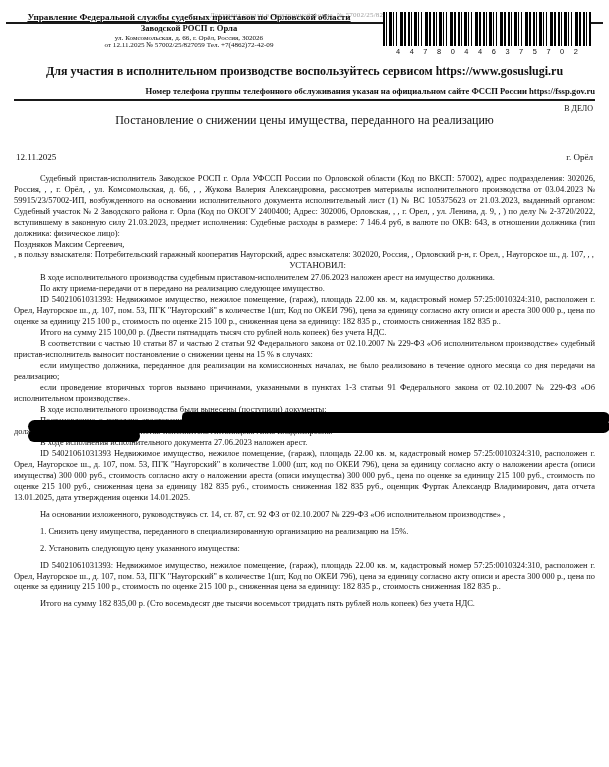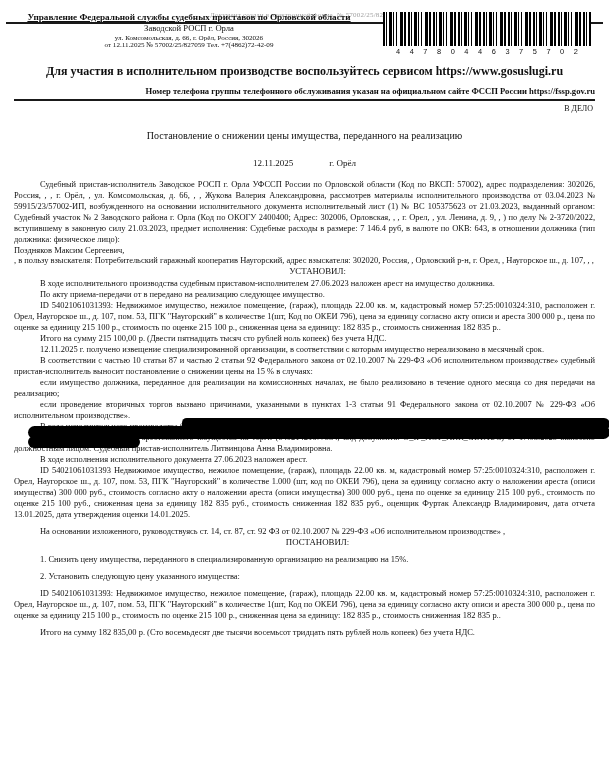--- a/index.html
+++ b/index.html
@@ -59,21 +59,21 @@
     text-align: center;
     line-height: 1.06;
   }
   .header-org {
     font-size: 9.2px;
     font-weight: bold;
     text-decoration: underline;
   }
   .header-sub {
     font-size: 8.6px;
-    font-weight: normal;
+    font-weight: bold;
     margin-top: 1px;
   }
   .header-addr {
     font-size: 7.1px;
     margin-top: 2px;
   }
   .header-out {
     font-size: 7.1px;
   }
 
@@ -131,28 +131,27 @@
     text-align: right;
     font-size: 8px;
     margin-top: 3px;
     padding-right: 2px;
     font-family: Liberation Serif, serif;
   }
 
   
   .doc-title {
     text-align: center;
-    font-size: 10px;
-    margin-top: 17px;
+    font-size: 12px;
   }
   .daterow {
     display: flex;
-    justify-content: center;
+    justify-content: space-between;
     font-size: 9px;
-    margin-top: 17px;
+    margin-top: 24px;
     padding: 0 2px;
     gap: 36px;
   }
 
   
   .body {
     margin-top: 11px;
     font-size: 8.45px;
     line-height: 1.30;
     text-align: justify;
@@ -242,31 +241,29 @@
     <p>Судебный пристав-исполнитель Заводское РОСП г. Орла УФССП России по Орловской области (Код по ВКСП: 57002), адрес подразделения: 302026, Россия, , , г. Орёл, , ул. Комсомольская, д. 66, , , Жукова Валерия Александровна, рассмотрев материалы исполнительного производства от 03.04.2023 №  59915/23/57002-ИП, возбужденного на основании исполнительного документа исполнительный лист (1) № ВС 105375623 от 21.03.2023, выданный органом: Судебный участок № 2 Заводского района г. Орла (Код по ОКОГУ 2400400; Адрес: 302006, Орловская, , , г. Орел, , ул. Ленина, д. 9, , ) по делу № 2-3720/2022, вступившему в законную силу 21.03.2023, предмет исполнения: Судебные расходы в размере: 7 146.4 руб, в валюте по ОКВ: 643, в отношении должника (тип должника: физическое лицо):</p>
     <p class="noind">Поздняков Максим Сергеевич,</p>
     <p class="noind">, в пользу взыскателя: Потребительский гаражный кооператив Наугорский, адрес взыскателя: 302020, Россия, , Орловский р-н, г. Орел, , Наугорское ш., д. 107, , ,</p>
 
     <p class="center-head">УСТАНОВИЛ:</p>
 
     <p>В ходе исполнительного производства судебным приставом-исполнителем 27.06.2023 наложен арест на имущество должника.</p>
     <p>По акту приема-передачи от в передано на реализацию следующее имущество.</p>
     <p>ID 54021061031393: Недвижимое имущество, нежилое помещение, (гараж), площадь 22.00 кв. м, кадастровый номер 57:25:0010324:310, расположен г. Орел, Наугорское ш., д. 107, пом. 53, ПГК "Наугорский" в количестве 1(шт, Код по ОКЕИ 796), цена за единицу согласно акту описи и ареста 300 000 р., цена по оценке за единицу 215 100 р., стоимость по оценке 215 100 р., сниженная цена за единицу: 182 835 р., стоимость сниженная 182 835 р..</p>
     <p>Итого на сумму 215 100,00 р. (Двести пятнадцать тысяч сто рублей ноль копеек) без учета НДС.</p>
-    <p>12.11.2025 г. получено извещение специализированной организации, в соответствии с которым имущество нереализовано в месячный срок.</p>
     <p>В соответствии с частью 10 статьи 87 и частью 2 статьи 92 Федерального закона от 02.10.2007 № 229-ФЗ «Об исполнительном производстве» судебный пристав-исполнитель выносит постановление о снижении цены на 15 % в случаях:</p>
     <p>если имущество должника, переданное для реализации на комиссионных началах, не было реализовано в течение одного месяца со дня передачи на реализацию;</p>
     <p>если проведение вторичных торгов вызвано причинами, указанными в пунктах 1-3 статьи 91 Федерального закона от 02.10.2007 № 229-ФЗ «Об исполнительном производстве».</p>
     <p>В ходе исполнительного производства были вынесены (поступили) документы:</p>
     <p>Постановление о передаче арестованного имущества на торги (54021421677534, вид документа: O_IP_ACT_ARR_GETAUC) от 17.03.2025 вынесено должностным лицом: Судебный пристав-исполнитель Литвинцова Анна Владимировна.</p>
     <p>В ходе исполнения исполнительного документа 27.06.2023 наложен арест.</p>
     <p>ID 54021061031393 Недвижимое имущество, нежилое помещение, (гараж), площадь 22.00 кв. м, кадастровый номер 57:25:0010324:310, расположен г. Орел, Наугорское ш., д. 107, пом. 53, ПГК "Наугорский" в количестве 1.000 (шт, код по ОКЕИ 796), цена за единицу согласно акту о наложении ареста (описи имущества) 300 000 руб., стоимость согласно акту о наложении ареста (описи имущества) 300 000 руб., цена по оценке за единицу 215 100 руб., стоимость по оценке 215 100 руб., сниженная цена за единицу 182 835 руб., стоимость сниженная 182 835 руб., оценщик Фуртак Александр Владимирович, дата отчета 13.01.2025, дата утверждения оценки 14.01.2025.</p>
     <p class="gap">На основании изложенного, руководствуясь ст. 14, ст. 87, ст. 92 ФЗ от 02.10.2007 №  229-ФЗ «Об исполнительном производстве» ,</p>
 
-    <p class="center-head">ПОСТАНОВИЛ:</p>
 
     <p class="gap">1. Снизить цену имущества, переданного в специализированную организацию на реализацию на 15%.</p>
     <p class="gap">2. Установить следующую цену указанного имущества:</p>
     <p class="gap">ID 54021061031393: Недвижимое имущество, нежилое помещение, (гараж), площадь 22.00 кв. м, кадастровый номер 57:25:0010324:310, расположен г. Орел, Наугорское ш., д. 107, пом. 53, ПГК "Наугорский" в количестве 1(шт, Код по ОКЕИ 796), цена за единицу согласно акту описи и ареста 300 000 р., цена по оценке за единицу 215 100 р., стоимость по оценке 215 100 р., сниженная цена за единицу: 182 835 р., стоимость сниженная 182 835 р..</p>
     <p class="gap">Итого на сумму 182 835,00 р. (Сто восемьдесят две тысячи восемьсот тридцать пять рублей ноль копеек) без учета НДС.</p>
 
     <div class="redact rd1"></div>
     <div class="redact rd2"></div>
     <div class="redact rd3"></div>
   </div>

